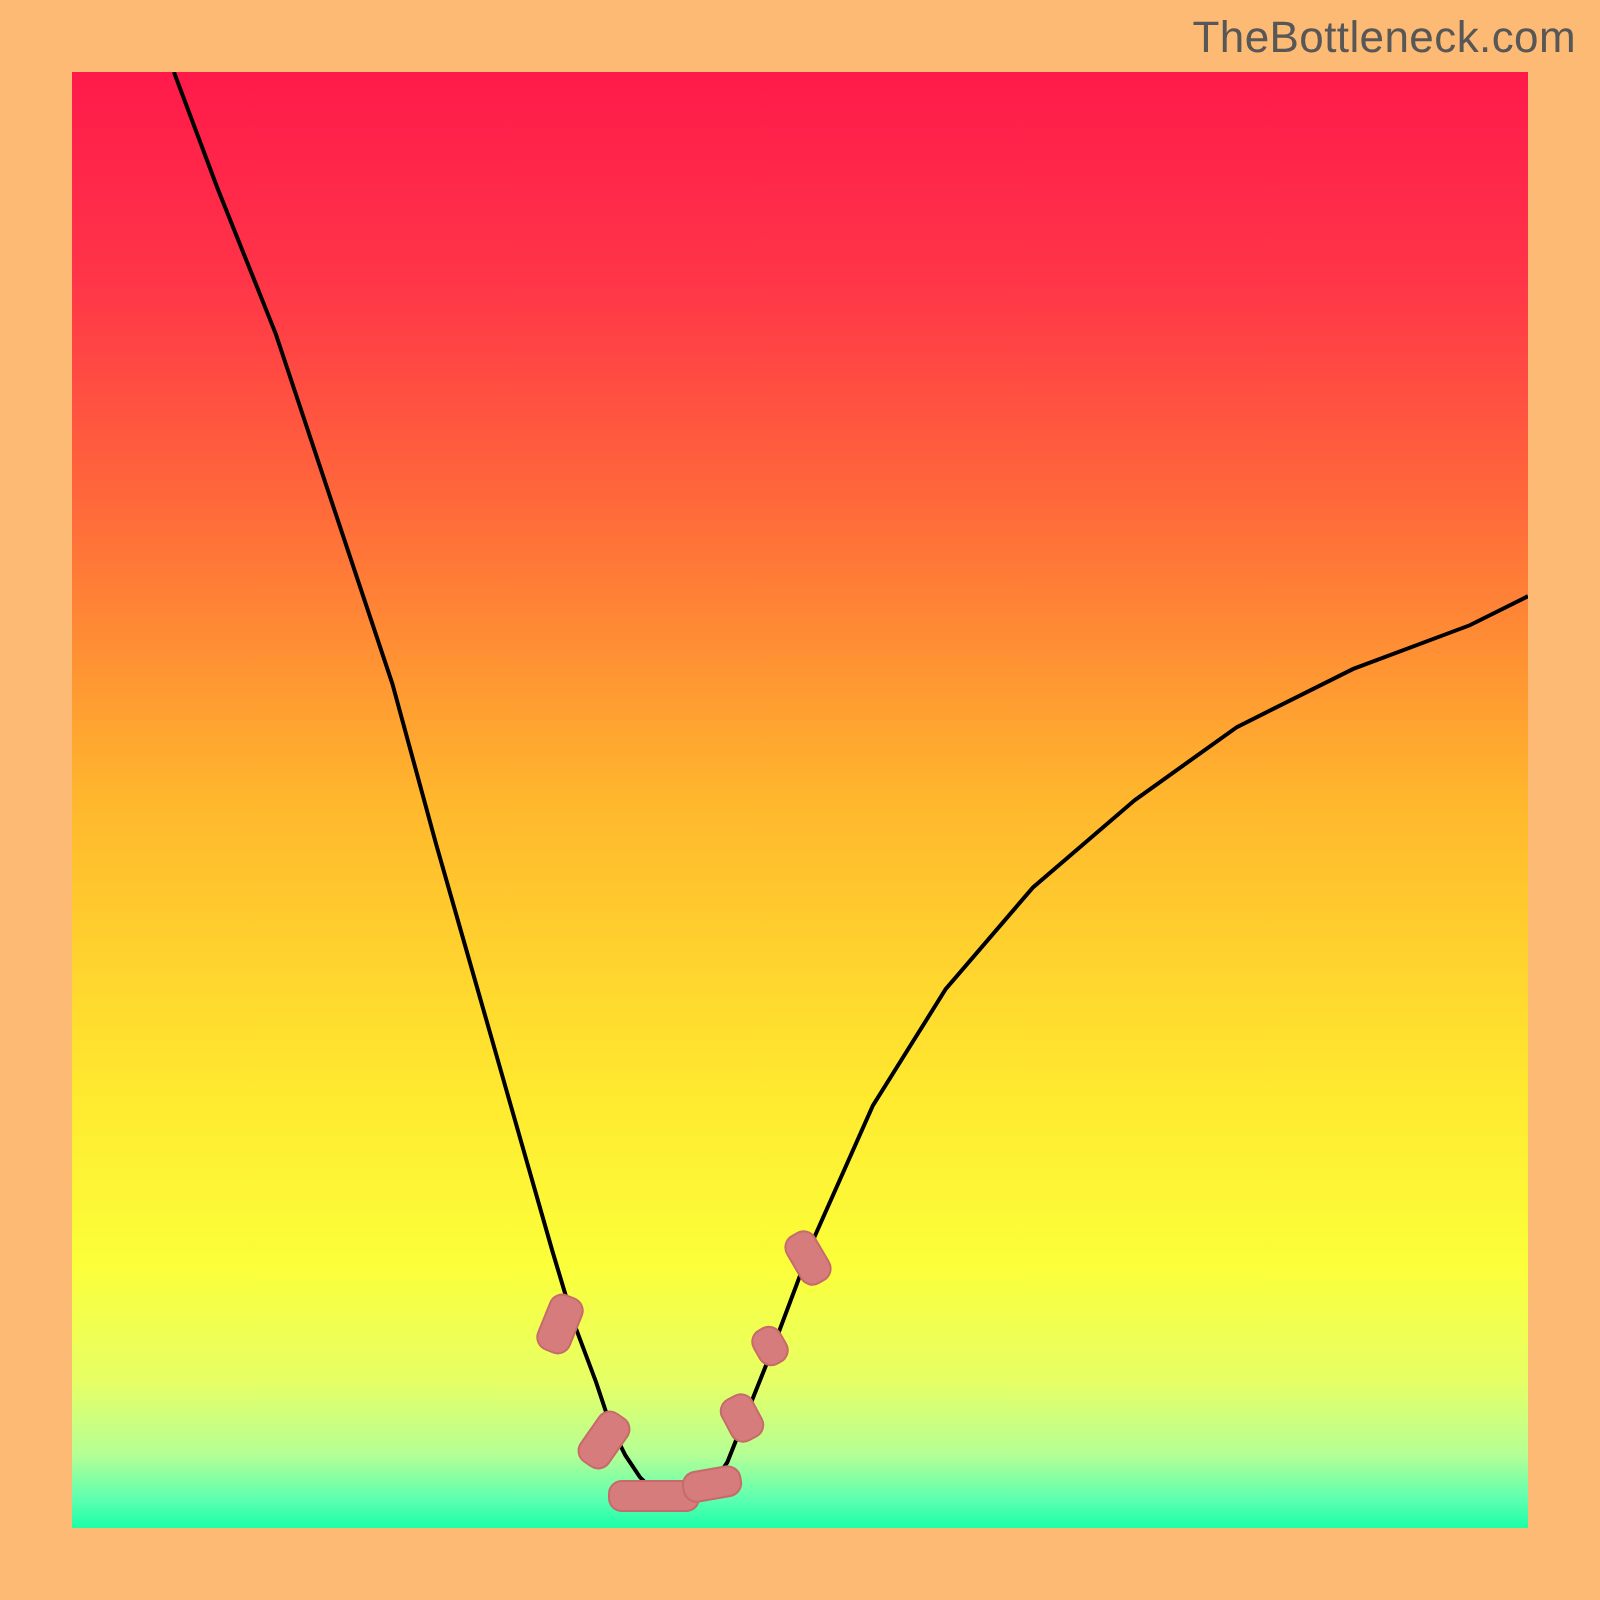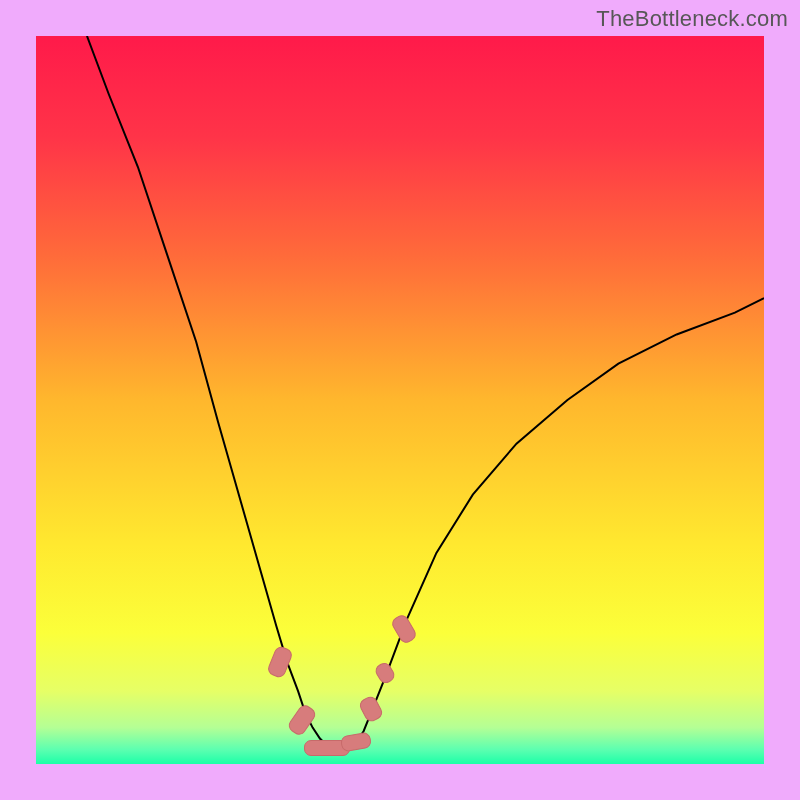--- a/index.html
+++ b/index.html
@@ -9,21 +9,21 @@
     height: 800px;
     overflow: hidden;
     background: #000;
     font-family: Arial, Helvetica, sans-serif;
   }
   .frame {
     position: absolute;
     top: 0; left: 0;
     width: 800px;
     height: 800px;
-    background: #f0abfc;
+    background: #fdba74;
   }
   .plot {
     position: absolute;
     top: 36px;
     left: 36px;
     width: 728px;
     height: 728px;
     overflow: hidden;
   }
   .gradient {

